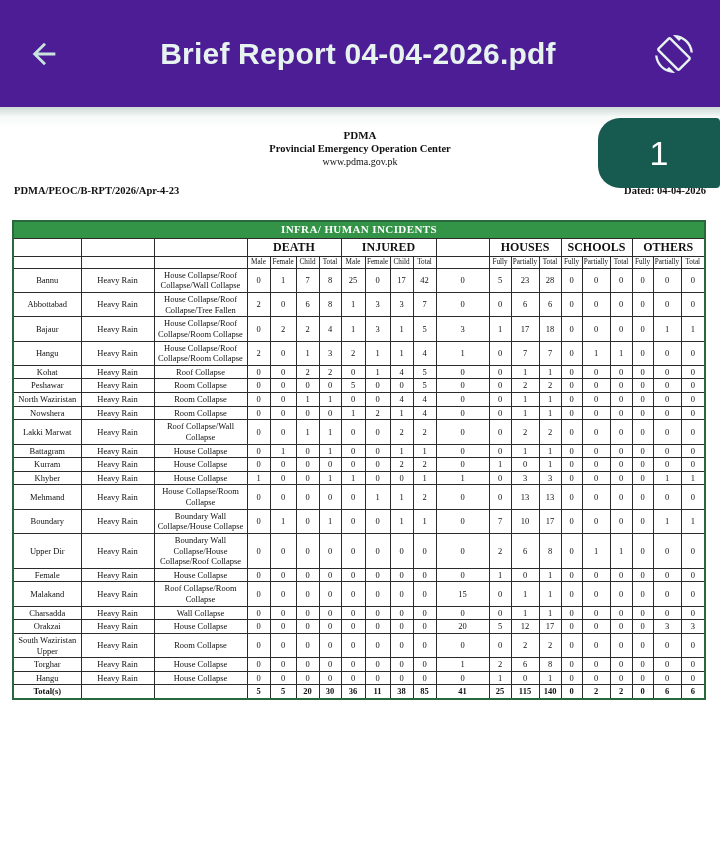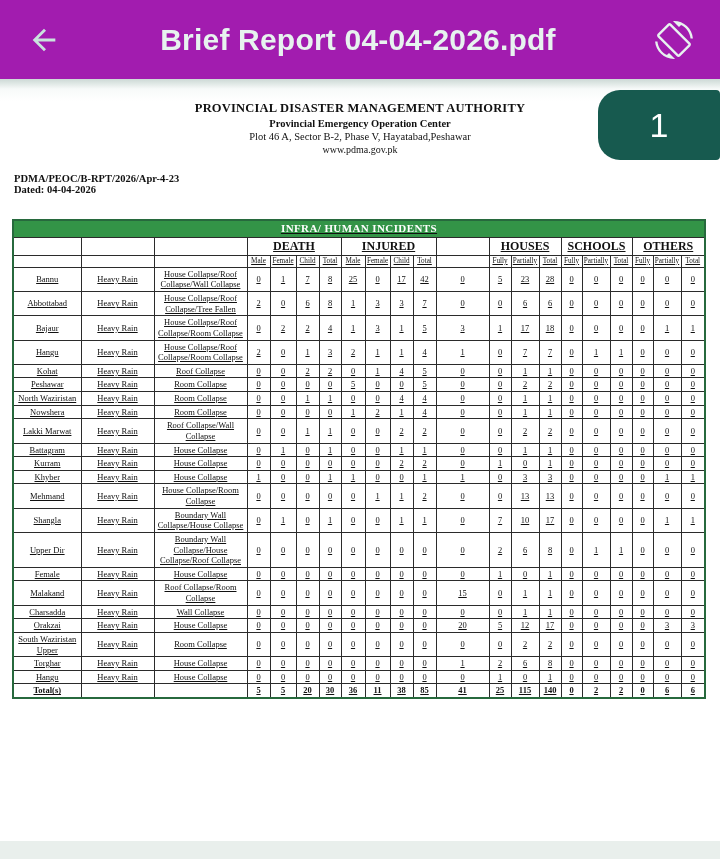--- a/index.html
+++ b/index.html
@@ -4,21 +4,21 @@
 <style>
   * { box-sizing: border-box; }
   html,body { margin:0; padding:0; }
   body {
     width:720px; height:859px; overflow:hidden;
     background:#e9efec;
     font-family:"Liberation Sans", sans-serif;
   }
   
   .appbar {
-    height:79px; background:#a21caf;
+    height:107px; background:#4c1d95;
     display:flex; align-items:center;
     padding:0 22px;
   }
   .back-btn { width:44px; height:44px; display:flex; align-items:center; justify-content:center; cursor:pointer; flex:0 0 auto; }
   .appbar-title {
     flex:1; text-align:center;
     color:#e7f3ef; font-size:30px; font-weight:700;
     letter-spacing:.2px; white-space:nowrap; overflow:hidden;
   }
   .rotate-btn { width:48px; height:48px; display:flex; align-items:center; justify-content:center; cursor:pointer; flex:0 0 auto; }
@@ -44,29 +44,28 @@
   .l-org-short   { font-size:11px; font-weight:700; }
   .l-org-full    { font-size:12.5px; font-weight:700; letter-spacing:.2px; }
   .l-center      { font-size:10.5px; font-weight:700; }
   .l-address     { font-size:10.5px; }
   .l-phone       { font-size:10.5px; }
   .l-web         { font-size:10px; }
   .ref-row {
     display:flex; justify-content:space-between;
     margin-top:18px; padding:0 14px;
     font-family:"Liberation Serif", serif;
-    font-size:10.5px; font-weight:700; color:#111;flex-direction:column;
+    font-size:10.5px; font-weight:700; color:#111;
   }
   
   .table-wrap { margin:24px 12px 0; }
   table.incidents {
     width:652px; table-layout:fixed; border-collapse:collapse;
     font-family:"Liberation Serif", serif; color:#111;
     border:2px solid #27693d;
-    text-decoration:underline;
   }
   .incidents th, .incidents td {
     border:1px solid #2b2b2b;
     padding:1px 2px; text-align:center; vertical-align:middle;
     line-height:1.25; overflow:hidden; word-wrap:break-word;
   }
   .banner-cell {
     background:#339447; color:#ffffff;
     font-size:11px; font-weight:700; letter-spacing:.4px;
     padding:2px; border:1px solid #27693d;
@@ -96,23 +95,22 @@
       <path fill="#e7f3ef" d="M16.48 2.52c3.27 1.55 5.61 4.72 5.97 8.48h1.5C23.44 4.84 18.29 0 12 0l-.66.03 3.81 3.81 1.33-1.32zm-6.25-.77c-.59-.59-1.54-.59-2.12 0L1.75 8.11c-.59.59-.59 1.54 0 2.12l12.02 12.02c.59.59 1.54.59 2.12 0l6.36-6.36c.59-.59.59-1.54 0-2.12L10.23 1.75zm4.6 19.44L2.81 9.17l6.36-6.36 12.02 12.02-6.36 6.36zm-7.31.29C4.25 19.94 1.91 16.76 1.55 13H.05C.56 19.16 5.71 24 12 24l.66-.03-3.81-3.81-1.33 1.32z"></path>
     </svg>
   </div>
 </div>
 
 <div class="pdf-page">
 
   <div class="page-badge">1</div>
 
   <div class="doc-header">
-    <div class="l-org-full">PROVINCIAL DISASTER MANAGEMENT AUTHORITY</div>
+    <div class="l-org-short">PDMA</div>
     <div class="l-center">Provincial Emergency Operation Center</div>
-    <div class="l-address">Plot 46 A, Sector B-2, Phase V, Hayatabad,Peshawar</div>
     <div class="l-web">www.pdma.gov.pk</div>
   </div>
 
   <div class="ref-row">
     <span>PDMA/PEOC/B-RPT/2026/Apr-4-23</span>
     <span>Dated: 04-04-2026</span>
   </div>
 
   <div class="table-wrap">
     <table class="incidents">
@@ -472,21 +470,21 @@
             <td class="c-num">13</td>
             <td class="c-num">13</td>
             <td class="c-num">0</td>
             <td class="c-num">0</td>
             <td class="c-num">0</td>
             <td class="c-num">0</td>
             <td class="c-num">0</td>
             <td class="c-num">0</td>
           </tr>
           <tr>
-            <td class="c-district">Shangla</td>
+            <td class="c-district">Boundary</td>
             <td class="c-nature">Heavy Rain</td>
             <td class="c-cause">Boundary Wall Collapse/House Collapse</td>
             <td class="c-num">0</td>
             <td class="c-num">1</td>
             <td class="c-num">0</td>
             <td class="c-num">1</td>
             <td class="c-num">0</td>
             <td class="c-num">0</td>
             <td class="c-num">1</td>
             <td class="c-num">1</td>

